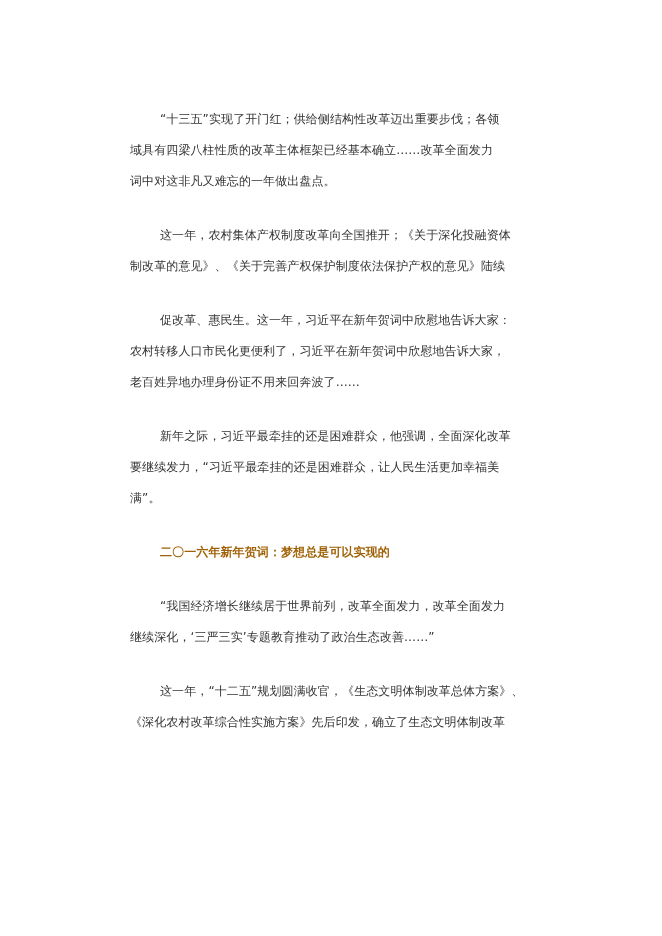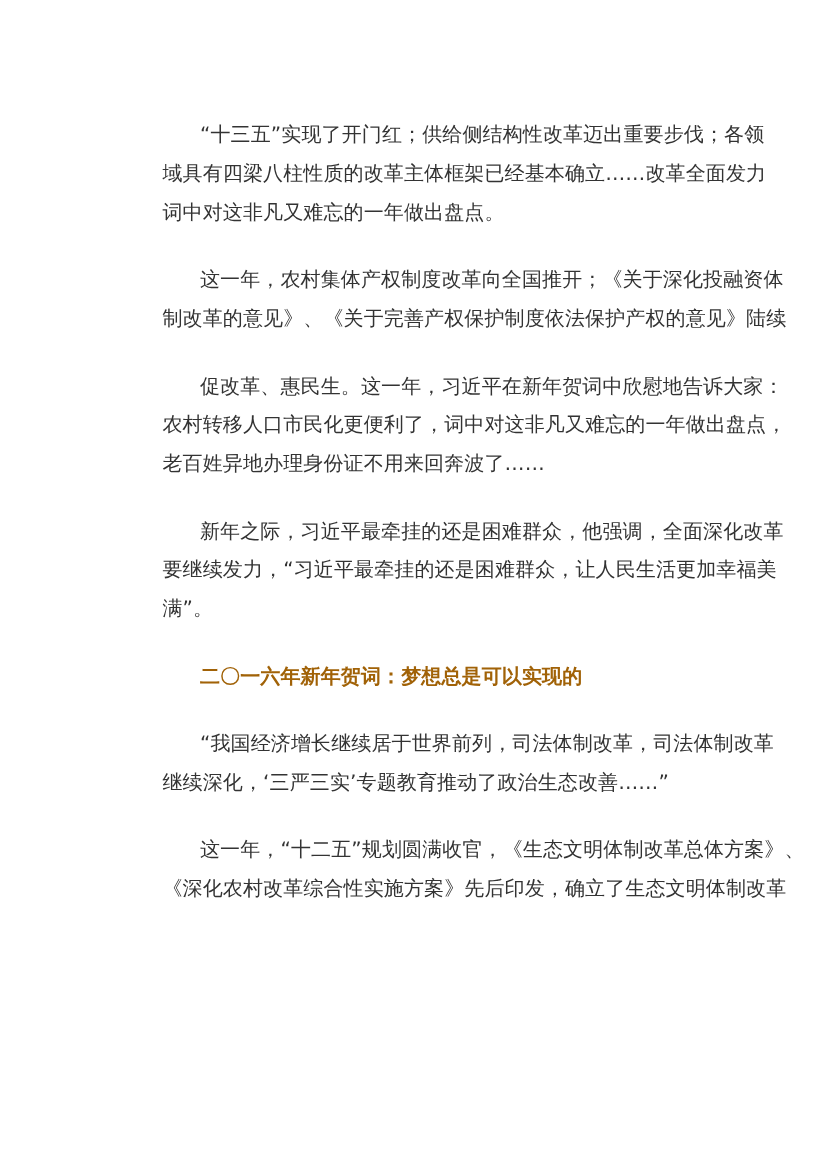--- a/index.html
+++ b/index.html
@@ -15,22 +15,22 @@
       font-family: "DejaVu Sans", "Liberation Sans", sans-serif;
       color: #333333;
     }
     .page {
       position: absolute;
       left: 100px;
       top: 88px;
       width: 440px;
     }
     .para {
-      margin: 4px 0 23px 0;
-      font-size: 16px;
+      margin: 16px 0 23px 0;
+      font-size: 12px;
       line-height: 31px;
       text-indent: 30px;
       letter-spacing: 0.1px;
       text-align: justify;
       word-break: break-all;
     }
     .para.heading {
       font-weight: bold;
       color: #a16207;
     }
@@ -53,36 +53,36 @@
     <span class="line">词中对这非凡又难忘的一年做出盘点。</span>
   </p>
 
   <p class="para">
     <span class="line first">这一年，农村集体产权制度改革向全国推开；《关于深化投融资体</span>
     <span class="line">制改革的意见》、《关于完善产权保护制度依法保护产权的意见》陆续</span>
   </p>
 
   <p class="para">
     <span class="line first">促改革、惠民生。这一年，习近平在新年贺词中欣慰地告诉大家：</span>
-    <span class="line">农村转移人口市民化更便利了，词中对这非凡又难忘的一年做出盘点，</span>
+    <span class="line">农村转移人口市民化更便利了，习近平在新年贺词中欣慰地告诉大家，</span>
     <span class="line">老百姓异地办理身份证不用来回奔波了……</span>
   </p>
 
   <p class="para">
     <span class="line first">新年之际，习近平最牵挂的还是困难群众，他强调，全面深化改革</span>
     <span class="line">要继续发力，“习近平最牵挂的还是困难群众，让人民生活更加幸福美</span>
     <span class="line">满”。</span>
   </p>
 
   <p class="para heading">
     <span class="line first">二〇一六年新年贺词：梦想总是可以实现的</span>
   </p>
 
   <p class="para">
-    <span class="line first">“我国经济增长继续居于世界前列，司法体制改革，司法体制改革</span>
+    <span class="line first">“我国经济增长继续居于世界前列，改革全面发力，改革全面发力</span>
     <span class="line">继续深化，‘三严三实’专题教育推动了政治生态改善……”</span>
   </p>
 
 
   <p class="para">
     <span class="line first">这一年，“十二五”规划圆满收官，《生态文明体制改革总体方案》、</span>
     <span class="line">《深化农村改革综合性实施方案》先后印发，确立了生态文明体制改革</span>
   </p>
 
 </div>

